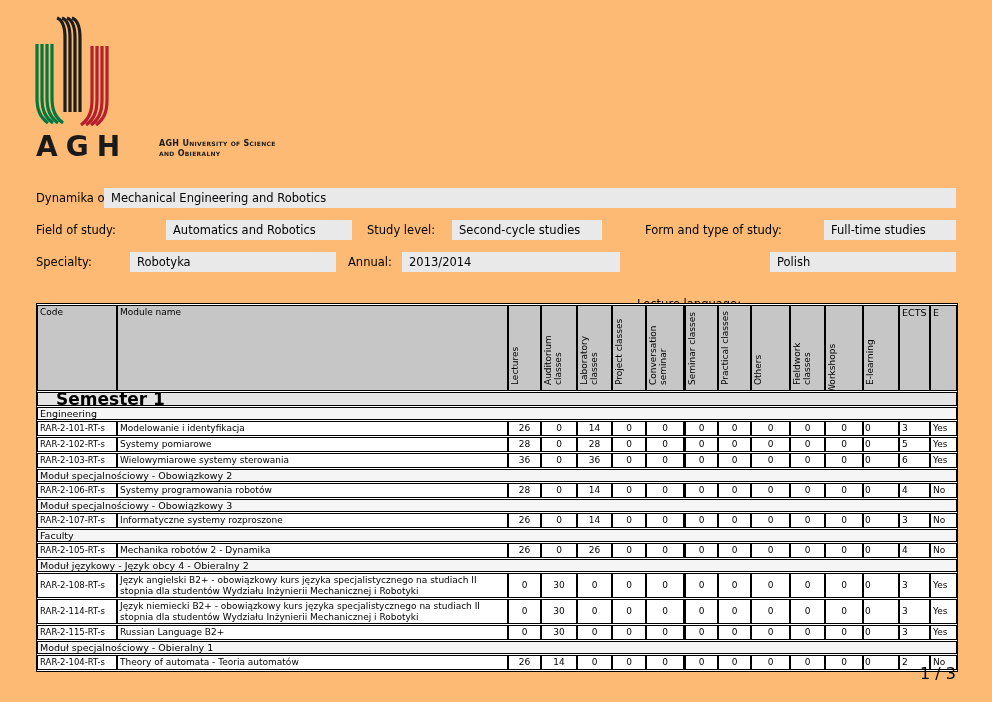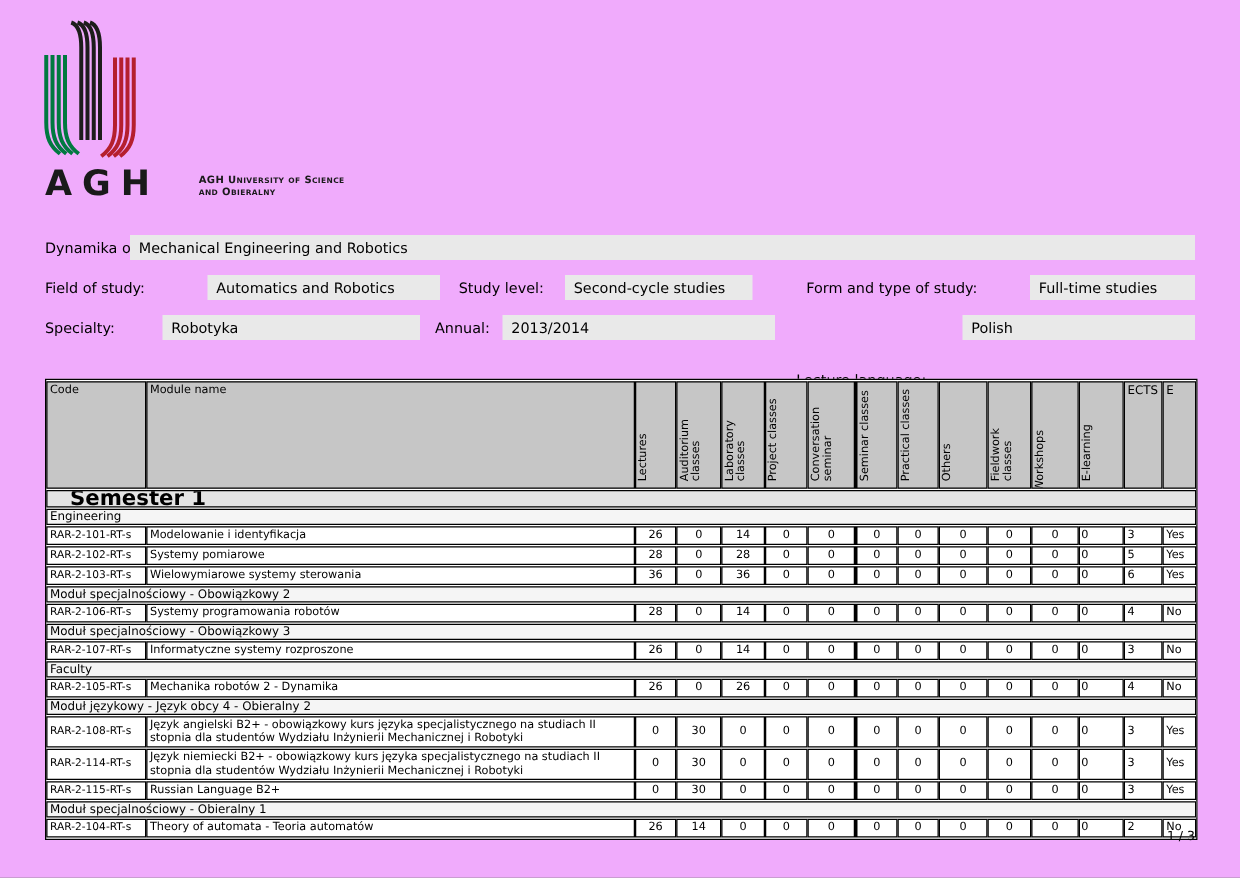--- a/index.html
+++ b/index.html
@@ -3,21 +3,21 @@
 <meta charset="utf-8">
 <style>
   :root{
     --logo-green:#007940; --logo-red:#b51f2e; --logo-black:#1d1d1b;
     --header-cell:#c6c6c6; --semester-row:#e4e4e4; --section-row:#f5f5f5;
     --value-box:#e9e9e9; --border-col:#000000; --text-col:#000000;
   }
   html,body{margin:0;padding:0;}
   body{background:#888;}
   .page{
-    position:relative;width:992px;height:702px;background:#f0abfc;
+    position:relative;width:992px;height:702px;background:#fdba74;
     font-family:"DejaVu Sans","Liberation Sans",sans-serif;color:var(--text-col);
     overflow:hidden;margin:0 auto;
   }
   
   .logo-stripes{position:absolute;left:33px;top:12px;}
   .logo-acronym{position:absolute;left:36px;top:130px;font-size:28px;font-weight:bold;letter-spacing:8px;color:#1a1a1a;}
   .logo-org{position:absolute;left:128px;top:139px;font-size:8px;font-weight:bold;line-height:10px;letter-spacing:0.3px;font-variant:small-caps;color:#1a1a1a;margin-left:31px;}
   
   .m-label{position:absolute;font-size:11.5px;line-height:20px;height:20px;white-space:nowrap;}
   .m-value{position:absolute;font-size:11.5px;line-height:20px;height:20px;background:var(--value-box);padding-left:7px;white-space:nowrap;overflow:hidden;}
@@ -40,21 +40,21 @@
   .thick-left{border-left-width:2px !important;}
   tr.semester td{height:12px;font-weight:bold;font-size:17px;background:var(--semester-row);padding:0 18px;line-height:12px;}
   tr.section td{height:10px;font-size:9.5px;background:var(--section-row);padding:0 2px;line-height:11px;}
   tr.course-row td{height:11px;}
   .c-code{font-size:8.5px;padding:0 2px;line-height:11px;white-space:nowrap;}
   .c-name{font-size:9px;padding:1px 2px;line-height:10.5px;}
   .c-num{text-align:center;font-size:9px;line-height:11px;}
   .c-left{text-align:left;padding-left:1px;}
   .c-ects,.c-exam{text-align:left;font-size:9px;padding:0 2px;line-height:11px;}
   
-  .page-number{position:absolute;left:36px;top:664px;width:920px;text-align:right;font-size:10px;}
+  .page-number{position:absolute;left:36px;top:664px;width:920px;text-align:right;font-size:16px;}
 </style>
 </head>
 <body>
 
 <div class="page">
 
   <svg class="logo-stripes" width="80" height="120" viewBox="0 0 80 120" fill="none">
     <g stroke="#007940" stroke-width="3.2">
       <path d="M4 32 L4 86 C4 98, 7 105, 15 111"></path>
       <path d="M9 32 L9 86 C9 98, 12 105, 20 111"></path>

